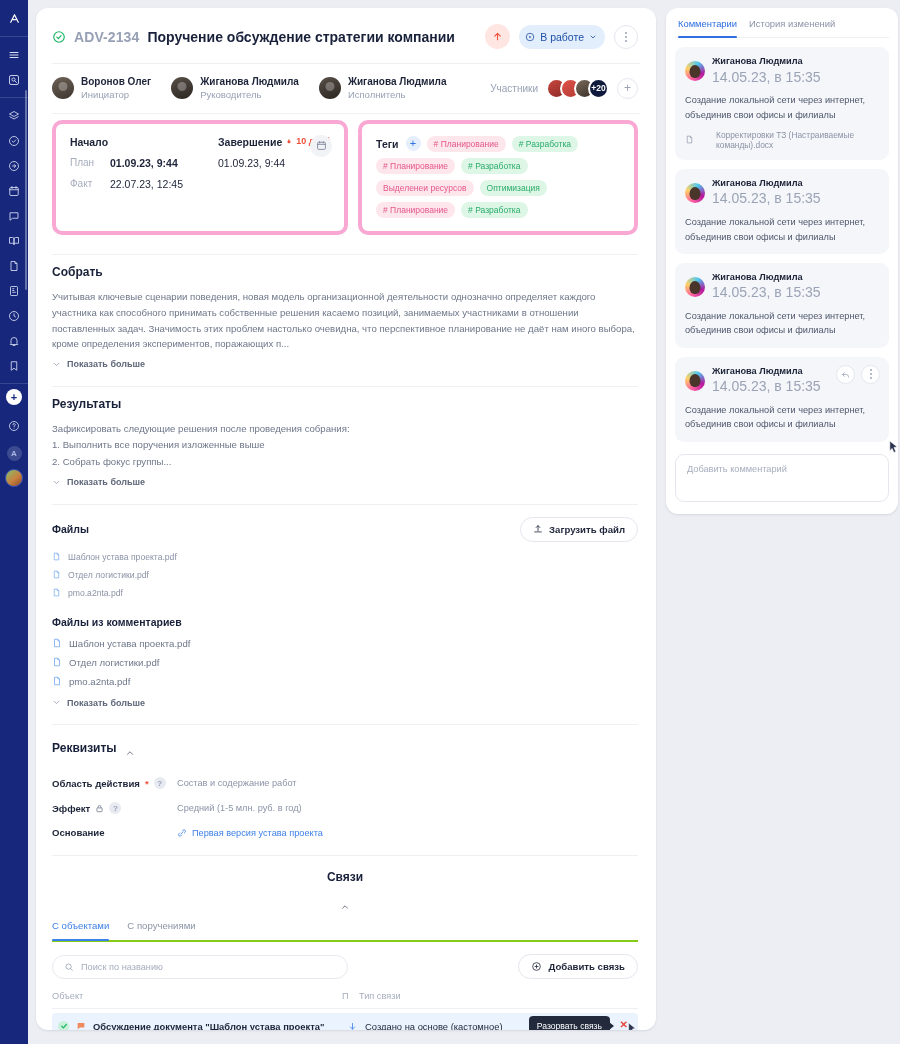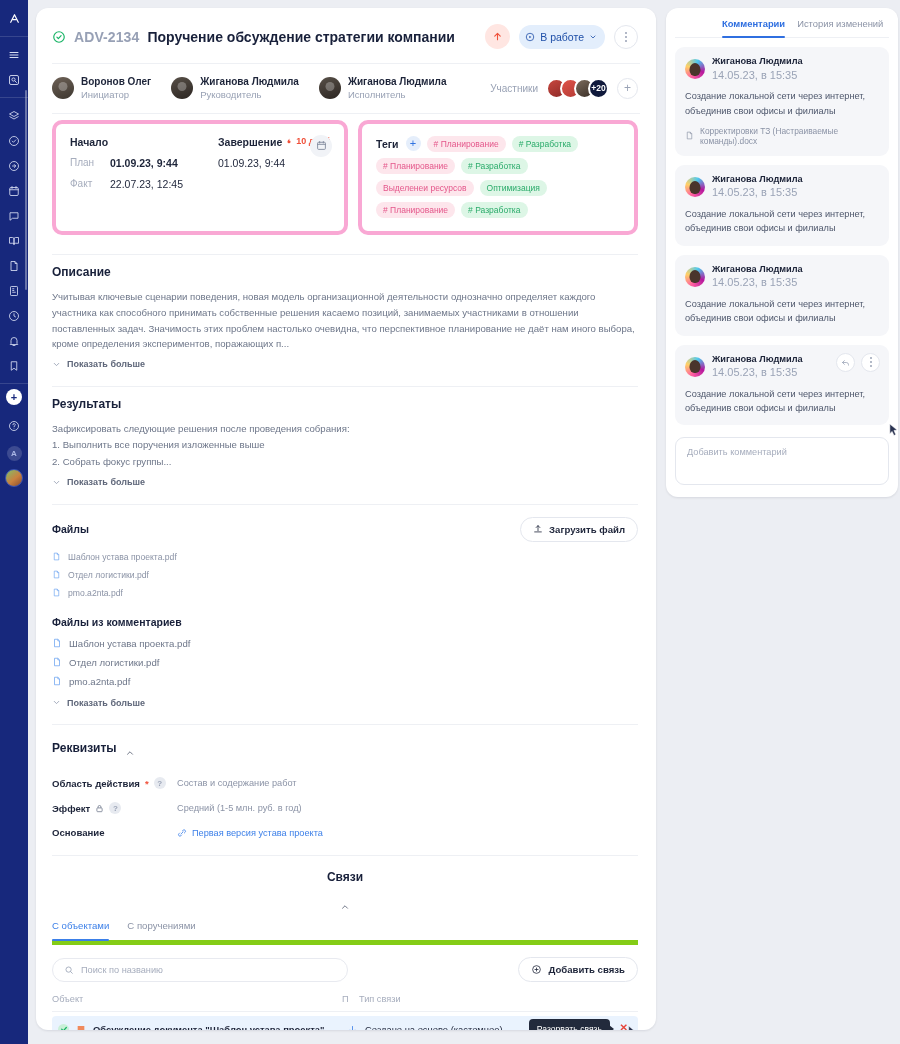--- a/index.html
+++ b/index.html
@@ -178,21 +178,21 @@
   .req-lbl { font-size: 9.6px; color:#1d2439; font-weight:700; display:flex; align-items:center; gap:5px;}
   .req-lbl .star { color:#f0503a; }
   .hint {
     width:12px; height:12px; border-radius:50%; background:#e7eaf0; color:#9aa3b6;
     display:flex; align-items:center; justify-content:center; font-size:8px; font-weight:700; cursor:pointer;
   }
   .req-val { font-size: 9.2px; color:#8b93a6; }
   .req-link { font-size: 9.2px; color:#3b7fe8; display:flex; align-items:center; gap:5px; cursor:pointer; }
 
   
-  .tabs2 { display:flex; gap: 18px; border-bottom:5px solid #84cc16; margin-top: 8px; }
+  .tabs2 { display:flex; gap: 18px; border-bottom:2px solid #84cc16; margin-top: 8px; }
   .tab2 { font-size: 9.6px; color:#8b93a6; padding-bottom: 9px; cursor:pointer; position:relative; }
   .tab2.active { color:#3b7fe8; }
   .tab2.active::after {
     content:""; position:absolute; left:0; right:0; bottom:-1px; height:2px; background:#3b7fe8; border-radius:2px;
   }
   .search-row { display:flex; align-items:center; gap:10px; margin: 12px 0 10px; }
   .search-box {
     flex:1; max-width: 296px; height: 24px; border:1px solid #e8eaf0; border-radius: 13px;
     display:flex; align-items:center; gap:7px; padding: 0 11px; background:#fff;
   }
@@ -246,41 +246,41 @@
 
   
   .card-right {
     width: 232px; min-width:232px;
     background:#fff; border-radius: 12px;
     box-shadow: 0 1px 3px rgba(16,24,40,.06), 0 1px 2px rgba(16,24,40,.04);
     padding: 10px 9px 12px;
   }
   .tabs { display:flex; gap: 12px; border-bottom:1px solid #eef0f4; padding: 0 3px; }
   .tab { font-size: 9.4px; padding-bottom: 8px; color:#8b93a6; cursor:pointer; position:relative; }
-  .tab.active { color:#2f6fe0; font-weight:700;margin-left:44px; }
+  .tab.active { color:#2f6fe0; font-weight:400; }
   .tab.active::after {
     content:""; position:absolute; left:0; right:0; bottom:-1px; height:2px; background:#2f6fe0; border-radius:2px;
   }
   .comment {
     background:#f5f6f9; border-radius: 9px; padding: 9px 10px 10px; margin-top: 9px; position:relative;
   }
   .c-head { display:flex; align-items:center; gap:7px; }
   .c-ava {
     width:20px; height:20px; border-radius:50%; flex:none;
     background: conic-gradient(from 200deg,#ff5fa2,#ffd166,#4cc9f0,#b5179e,#ff5fa2);
     position:relative; overflow:hidden;
   }
   .c-ava::after {
     content:""; position:absolute; left:50%; top:18%; width:11px; height:13px;
     transform:translateX(-50%); border-radius:50% 50% 45% 45%; background:#4a352b;
   }
   .c-name { font-size: 9.2px; font-weight:700; color:#1d2439; line-height:1.25; }
-  .c-date { font-size: 11px; color:#9aa3b6; line-height:1.35; }
+  .c-date { font-size: 14px; color:#9aa3b6; line-height:1.35; }
   .c-text { font-size: 9.2px; color:#4d566b; line-height:1.55; margin-top: 7px; }
-  .c-file { display:flex; align-items:center; gap:6px; margin-top: 8px; cursor:pointer; }
+  .c-file { display:flex; align-items:center; gap:22px; margin-top: 8px; cursor:pointer; }
   .c-file span { font-size: 8.4px; color:#8b93a6; }
   .c-actions { position:absolute; right: 9px; top: 8px; display:flex; gap: 6px; }
   .c-act {
     width: 19px; height:19px; border-radius:50%; border:1px solid #e4e7ee; background:#fff;
     display:flex; align-items:center; justify-content:center; color:#9aa3b6; cursor:pointer;
   }
   .c-cursor { position:absolute; right: -10px; bottom: -16px; color:#2a3350; }
   .comment-input {
     margin-top: 12px; border:1px solid #e4e7ee; border-radius: 9px; height: 48px;
     padding: 9px 11px; font-size: 9.2px; color:#a6adbd; cursor:text;
@@ -510,21 +510,21 @@
           <span class="tag pink">Выделенеи ресурсов</span>
           <span class="tag green">Оптимизация</span>
           <span class="tag pink"># Планирование</span>
           <span class="tag green"># Разработка</span>
         </div>
       </div>
     </div>
     <div class="sec-rule"></div>
 
     <div class="sec">
-      <h3>Описание</h3>
+      <h3>Собрать</h3>
       <div class="body-txt">Учитывая ключевые сценарии поведения, новая модель организационной деятельности однозначно определяет каждого участника как способного принимать собственные решения касаемо позиций, занимаемых участниками в отношении поставленных задач. Значимость этих проблем настолько очевидна, что перспективное планирование не даёт нам иного выбора, кроме определения экспериментов, поражающих п...</div>
       <div class="showmore">
         <span class="chev">
             <svg width="9" height="9" viewBox="0 0 24 24" fill="none" stroke="currentColor" stroke-width="2.4" stroke-linecap="round" stroke-linejoin="round">
               <path d="M6 9l6 6 6-6"></path>
             </svg>
           </span>
         <span>Показать больше</span>
       </div>
     </div>

